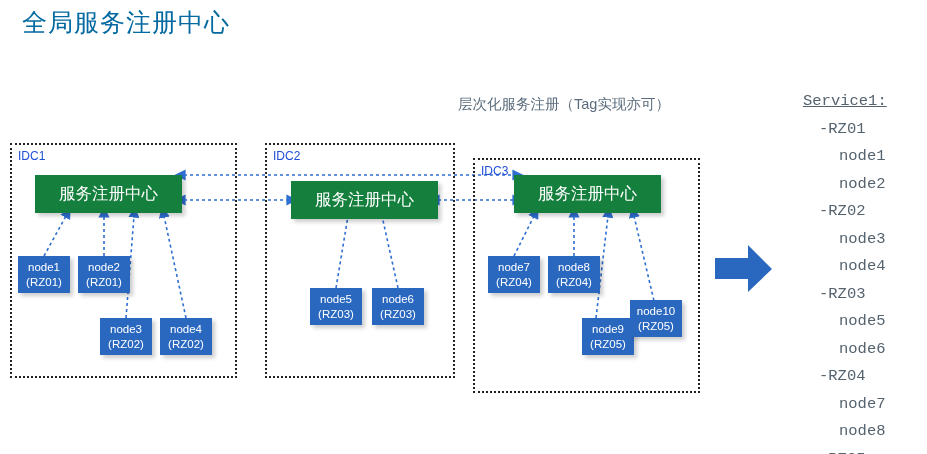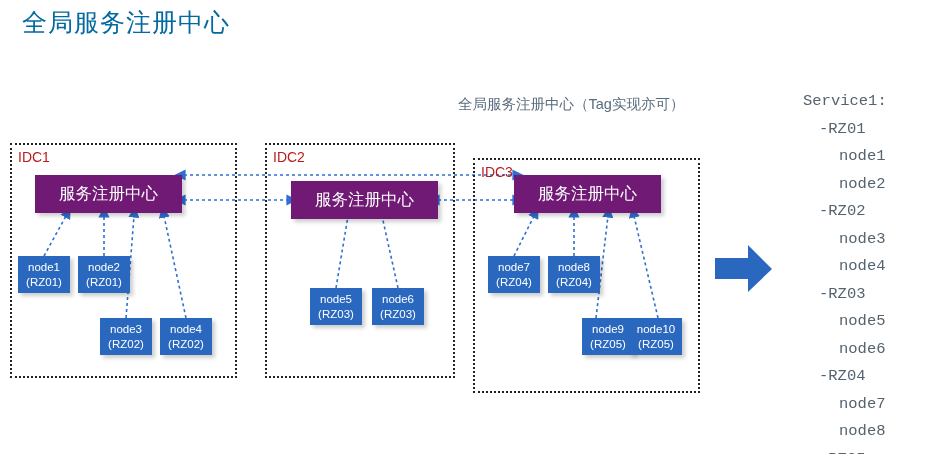--- a/index.html
+++ b/index.html
@@ -37,28 +37,28 @@
   .idc-box {
     position: absolute;
     border: 2px dotted #222222;
     box-sizing: border-box;
     background: transparent;
   }
   .idc-label {
     position: absolute;
     left: 6px;
     top: 4px;
-    font-size: 14px;
-    color: #b91c1c;
+    font-size: 12px;
+    color: #1d4ed8;
     white-space: nowrap;
   }
 
   .registry {
     position: absolute;
-    background: #701a75;
+    background: #15803d;
     color: #ffffff;
     font-size: 16.5px;
     display: flex;
     align-items: center;
     justify-content: center;
     box-shadow: 3px 3px 4px rgba(0,0,0,0.20);
     white-space: nowrap;
   }
 
   .node {
@@ -87,30 +87,30 @@
   #service-list {
     position: absolute;
     left: 795px;
     top: 88px;
     font-family: "Liberation Mono", "DejaVu Sans Mono", monospace;
     font-size: 15.5px;
     line-height: 27.5px;
     color: #55636f;
     white-space: pre;
   }
-  #service-list .lvl0 { padding-left: 8px; }
+  #service-list .lvl0 { padding-left: 8px; text-decoration: underline; }
   #service-list .lvl1 { padding-left: 24px; }
   #service-list .lvl2 { padding-left: 44px; }
 </style>
 </head>
 <body>
 
 <div id="page-title">全局服务注册中心</div>
 
-<div id="hier-label">全局服务注册中心（Tag实现亦可）</div>
+<div id="hier-label">层次化服务注册（Tag实现亦可）</div>
 
 <svg id="links-svg" viewBox="0 0 927 454">
   <defs>
     <marker id="arrL" markerWidth="7" markerHeight="7" refX="6" refY="3.5" orient="auto">
       <path d="M7,0 L0,3.5 L7,7 z" fill="#2f6fd0"></path>
     </marker>
     <marker id="arrR" markerWidth="7" markerHeight="7" refX="1" refY="3.5" orient="auto">
       <path d="M0,0 L7,3.5 L0,7 z" fill="#2f6fd0"></path>
     </marker>
   </defs>
@@ -184,21 +184,21 @@
   <span>(RZ04)</span>
 </div>
 <div class="node" style="left:548px; top:256px; width:52px; height:37px;">
   <span>node8</span>
   <span>(RZ04)</span>
 </div>
 <div class="node" style="left:570px; top:318px; width:52px; height:37px;margin-left:12px;">
   <span>node9</span>
   <span>(RZ05)</span>
 </div>
-<div class="node" style="left:630px; top:318px; width:52px; height:37px;">
+<div class="node" style="left:630px; top:300px; width:52px; height:37px;">
   <span>node10</span>
   <span>(RZ05)</span>
 </div>
 
 <svg id="arrow-svg" viewBox="0 0 927 454">
   <path d="M715,258 L748,258 L748,245 L772,269 L748,292 L748,279 L715,279 Z" fill="#2a68c0"></path>
 </svg>
 
 <div id="service-list"><div class="lvl0">Service1:</div><div class="lvl1">-RZ01</div><div class="lvl2">node1</div><div class="lvl2">node2</div><div class="lvl1">-RZ02</div><div class="lvl2">node3</div><div class="lvl2">node4</div><div class="lvl1">-RZ03</div><div class="lvl2">node5</div><div class="lvl2">node6</div><div class="lvl1">-RZ04</div><div class="lvl2">node7</div><div class="lvl2">node8</div><div class="lvl1">-RZ05</div></div>
 

